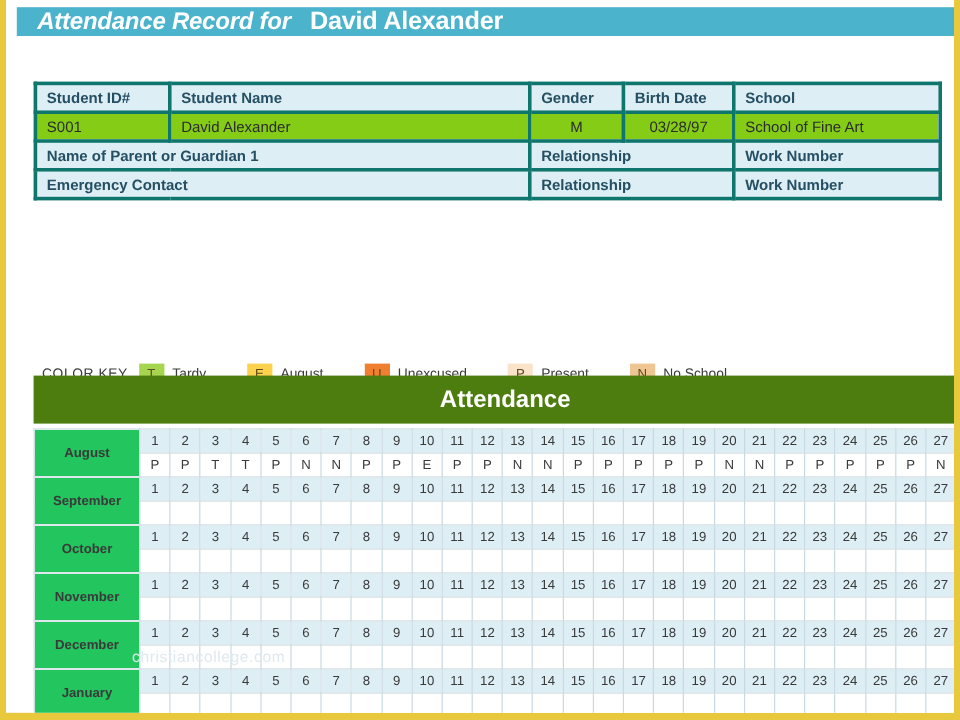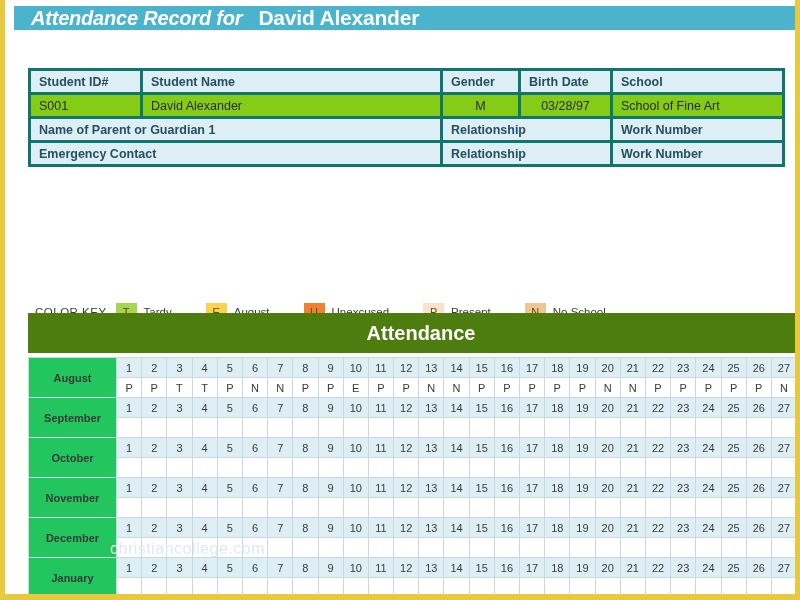--- a/index.html
+++ b/index.html
@@ -152,21 +152,21 @@
 
   
   .c-T { background: #a6d64f; }
   .c-E { background: #fbd14d; }
   .c-P { background: #fbe3ca; }
   .c-N { background: #f0c594; }
 
   #watermark {
     position: absolute;
     left: 105px; top: 540px;
-    font-size: 16px;
+    font-size: 13px;
     color: #dfe9f0;
     letter-spacing: 0.5px;
     pointer-events: none;
     white-space: nowrap;
   }
 </style>
 </head>
 <body>
 
 <div id="page">

